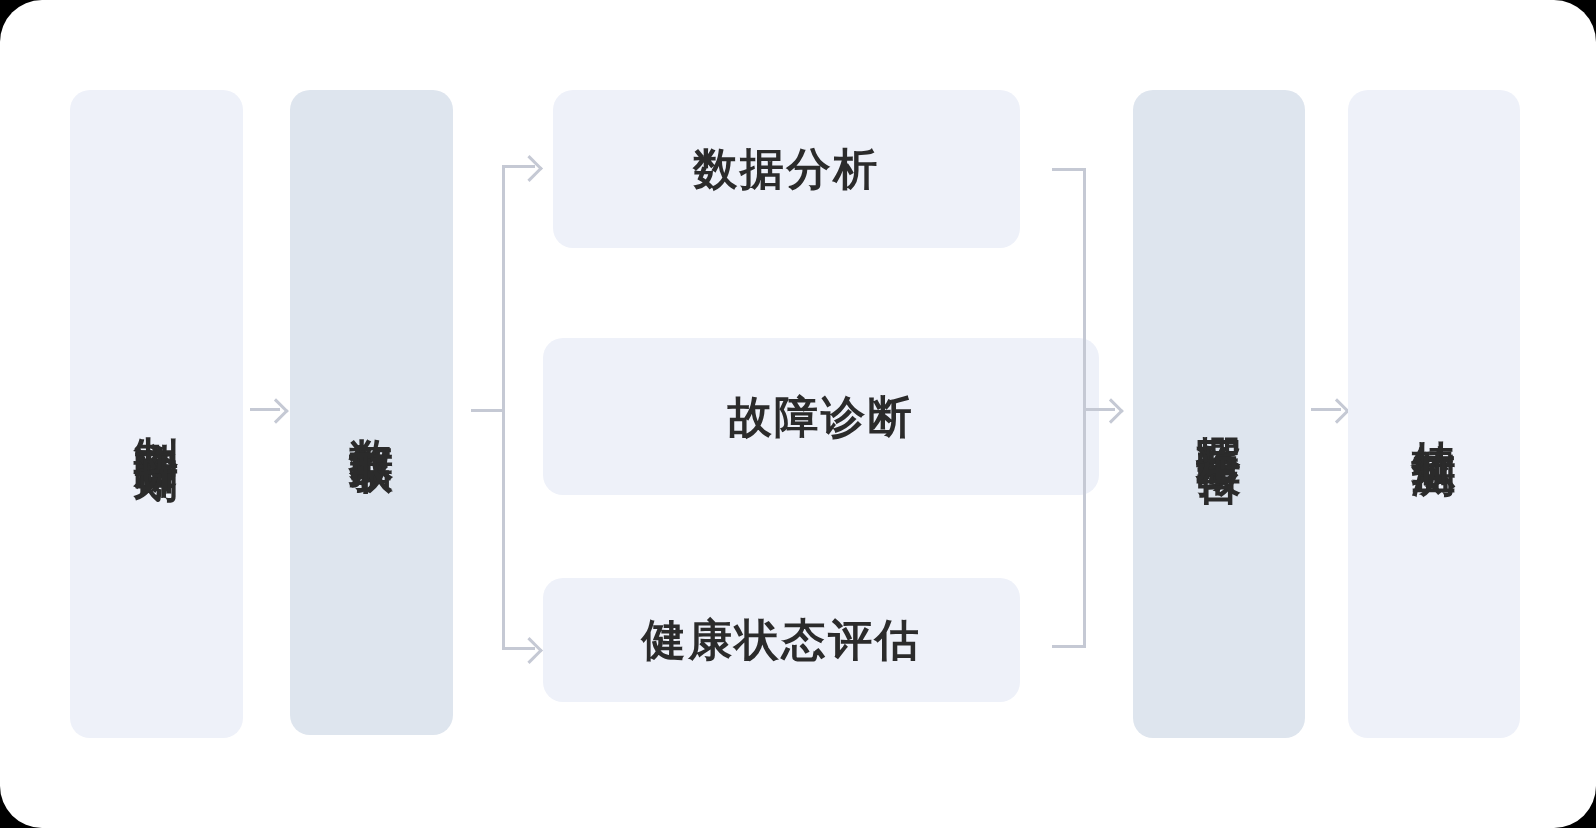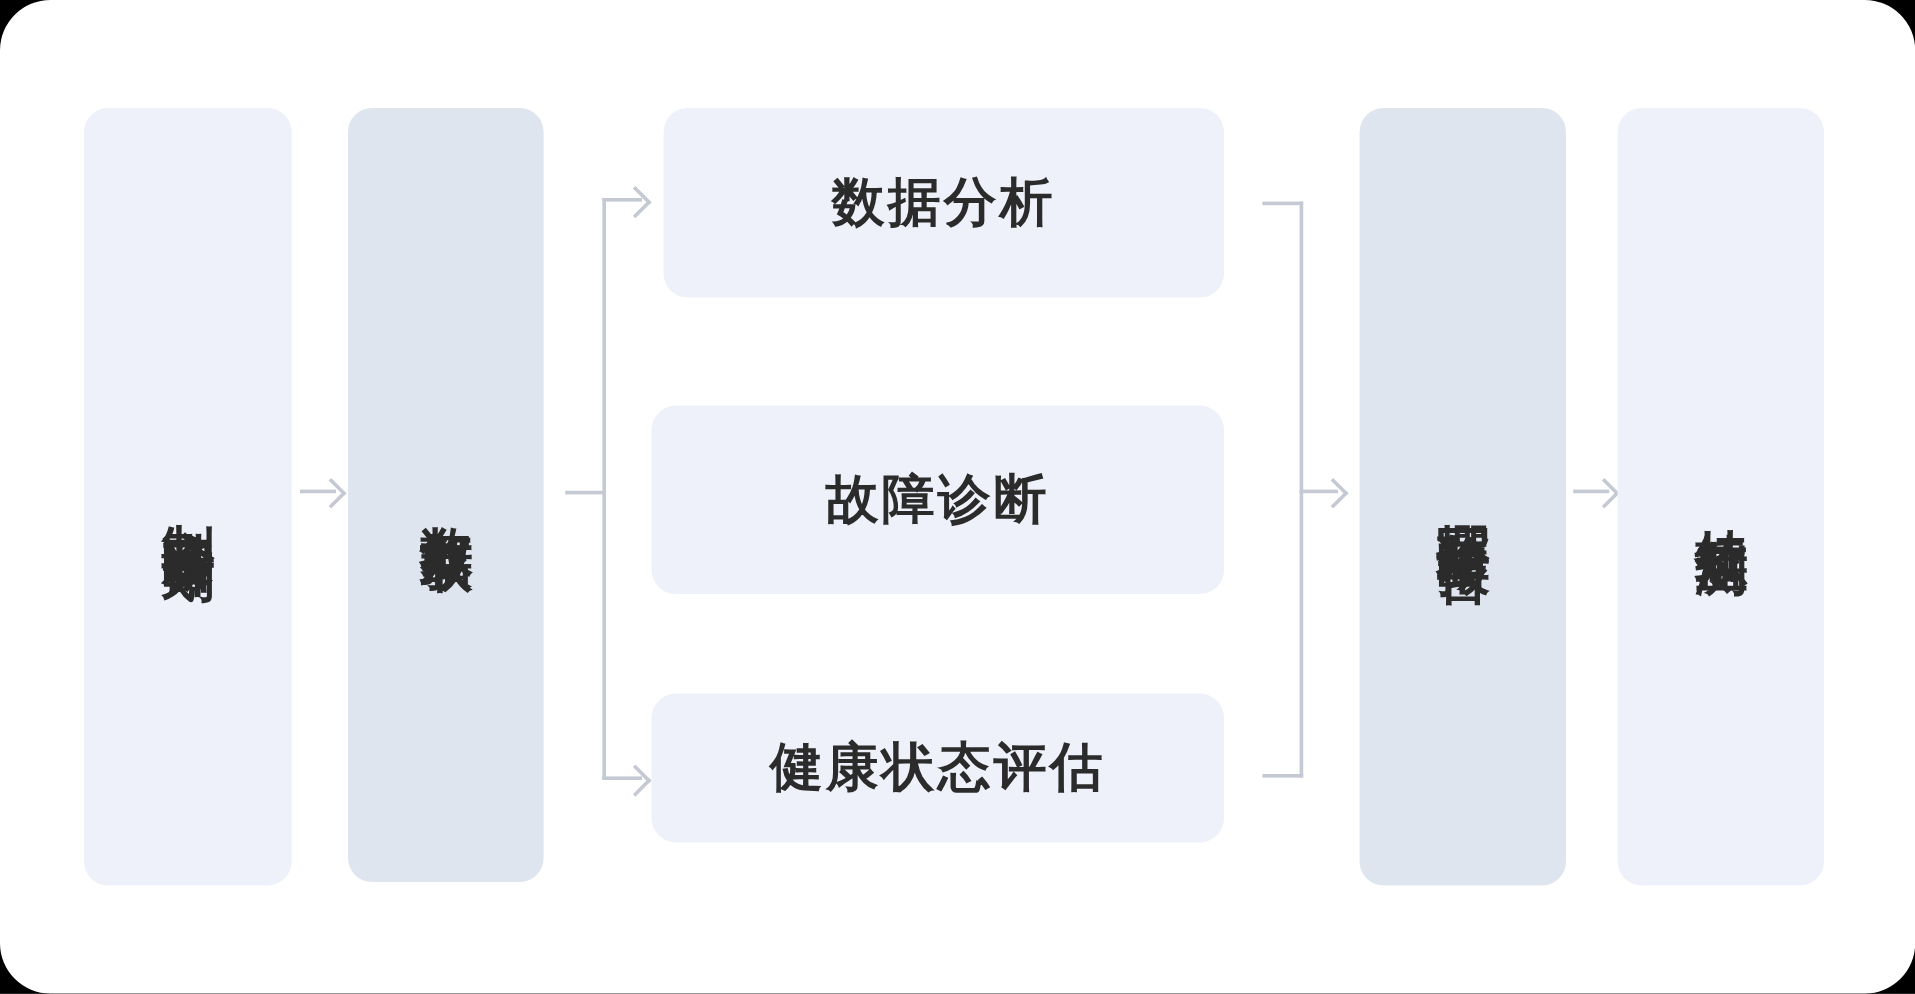--- a/index.html
+++ b/index.html
@@ -121,21 +121,21 @@
   <div class="conn-line conn-h" style="left:502px; top:165px; width:33px;"></div>
   <div class="arrow-head" style="left:520px; top:159px;"></div>
 
   <div class="conn-line conn-h" style="left:502px; top:647px; width:33px;"></div>
   <div class="arrow-head" style="left:520px; top:641px;"></div>
 
   <div class="node horizontal" style="left:553px; top:90px; width:467px; height:158px; background:#eef1f9;">
     <span class="node-label">数据分析</span>
   </div>
 
-  <div class="node horizontal" style="left:543px; top:338px; width:477px; height:157px; background:#eef1f9;">
+  <div class="node horizontal" style="left:543px; top:338px; width:556px; height:157px; background:#eef1f9;">
     <span class="node-label">故障诊断</span>
   </div>
 
   <div class="node horizontal" style="left:543px; top:578px; width:477px; height:124px; background:#eef1f9;">
     <span class="node-label">健康状态评估</span>
   </div>
 
   <div class="conn-line conn-h" style="left:1052px; top:168px; width:34px;"></div>
 
   <div class="conn-line conn-h" style="left:1052px; top:645px; width:34px;"></div>

